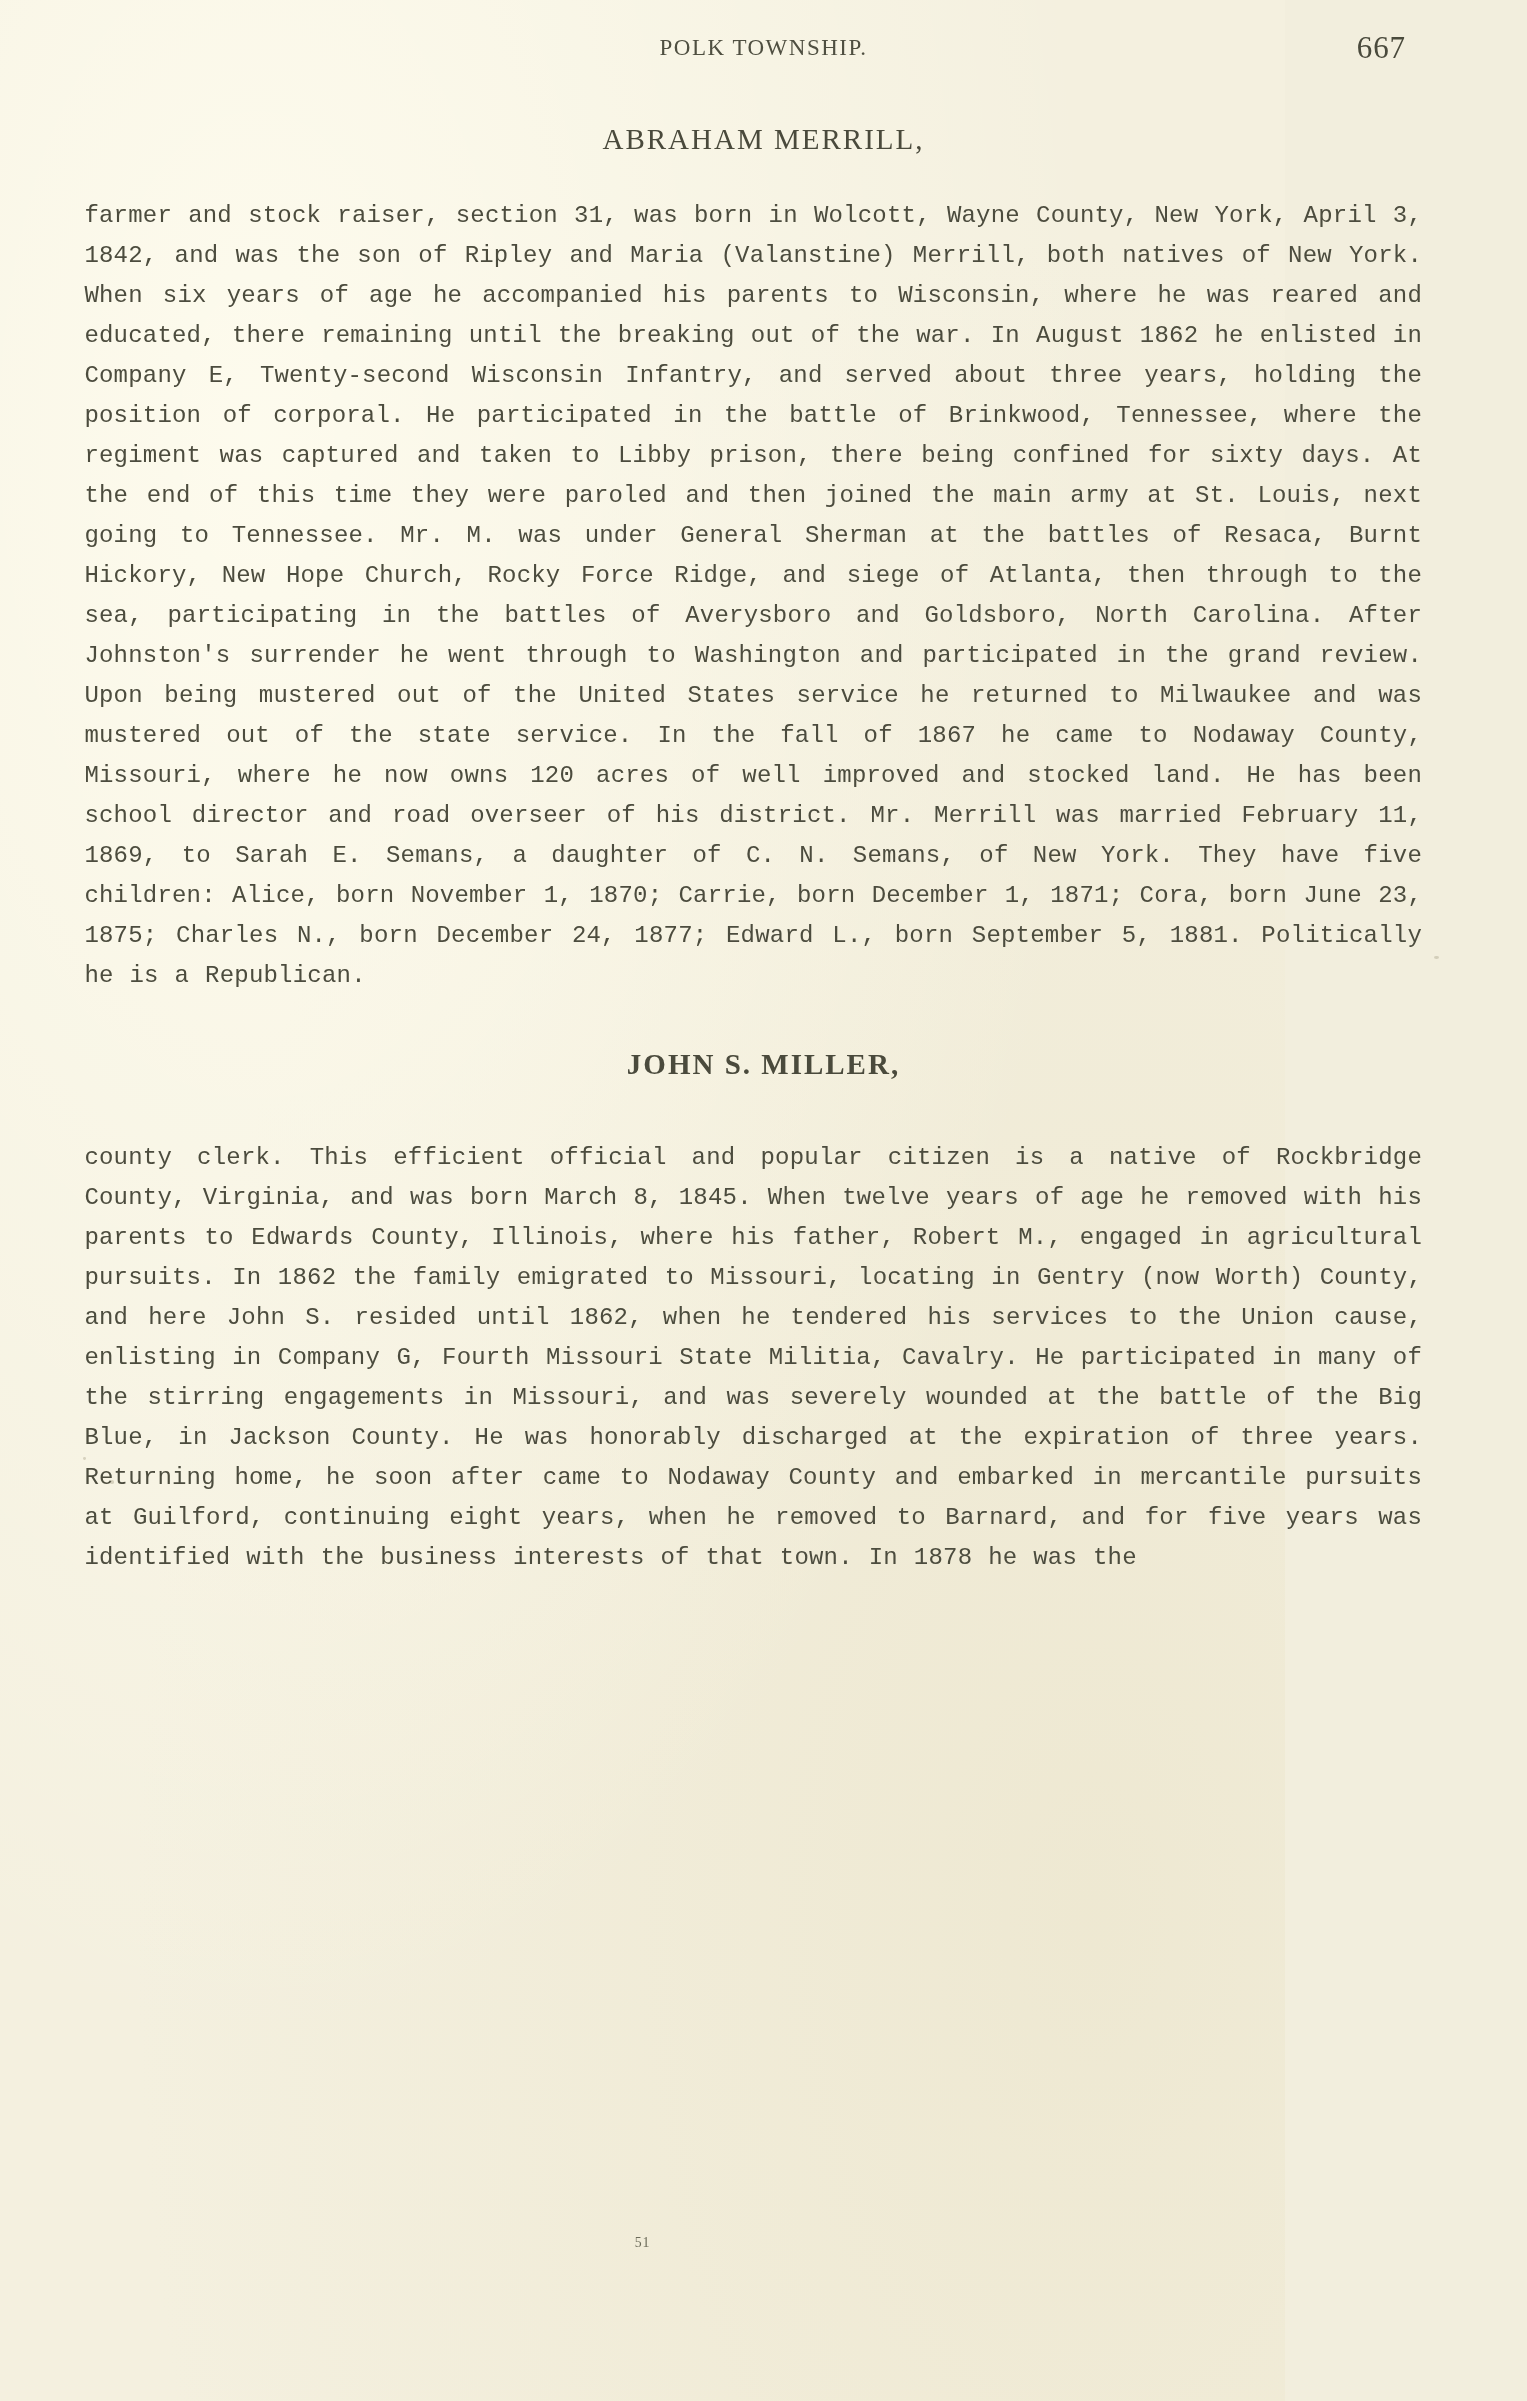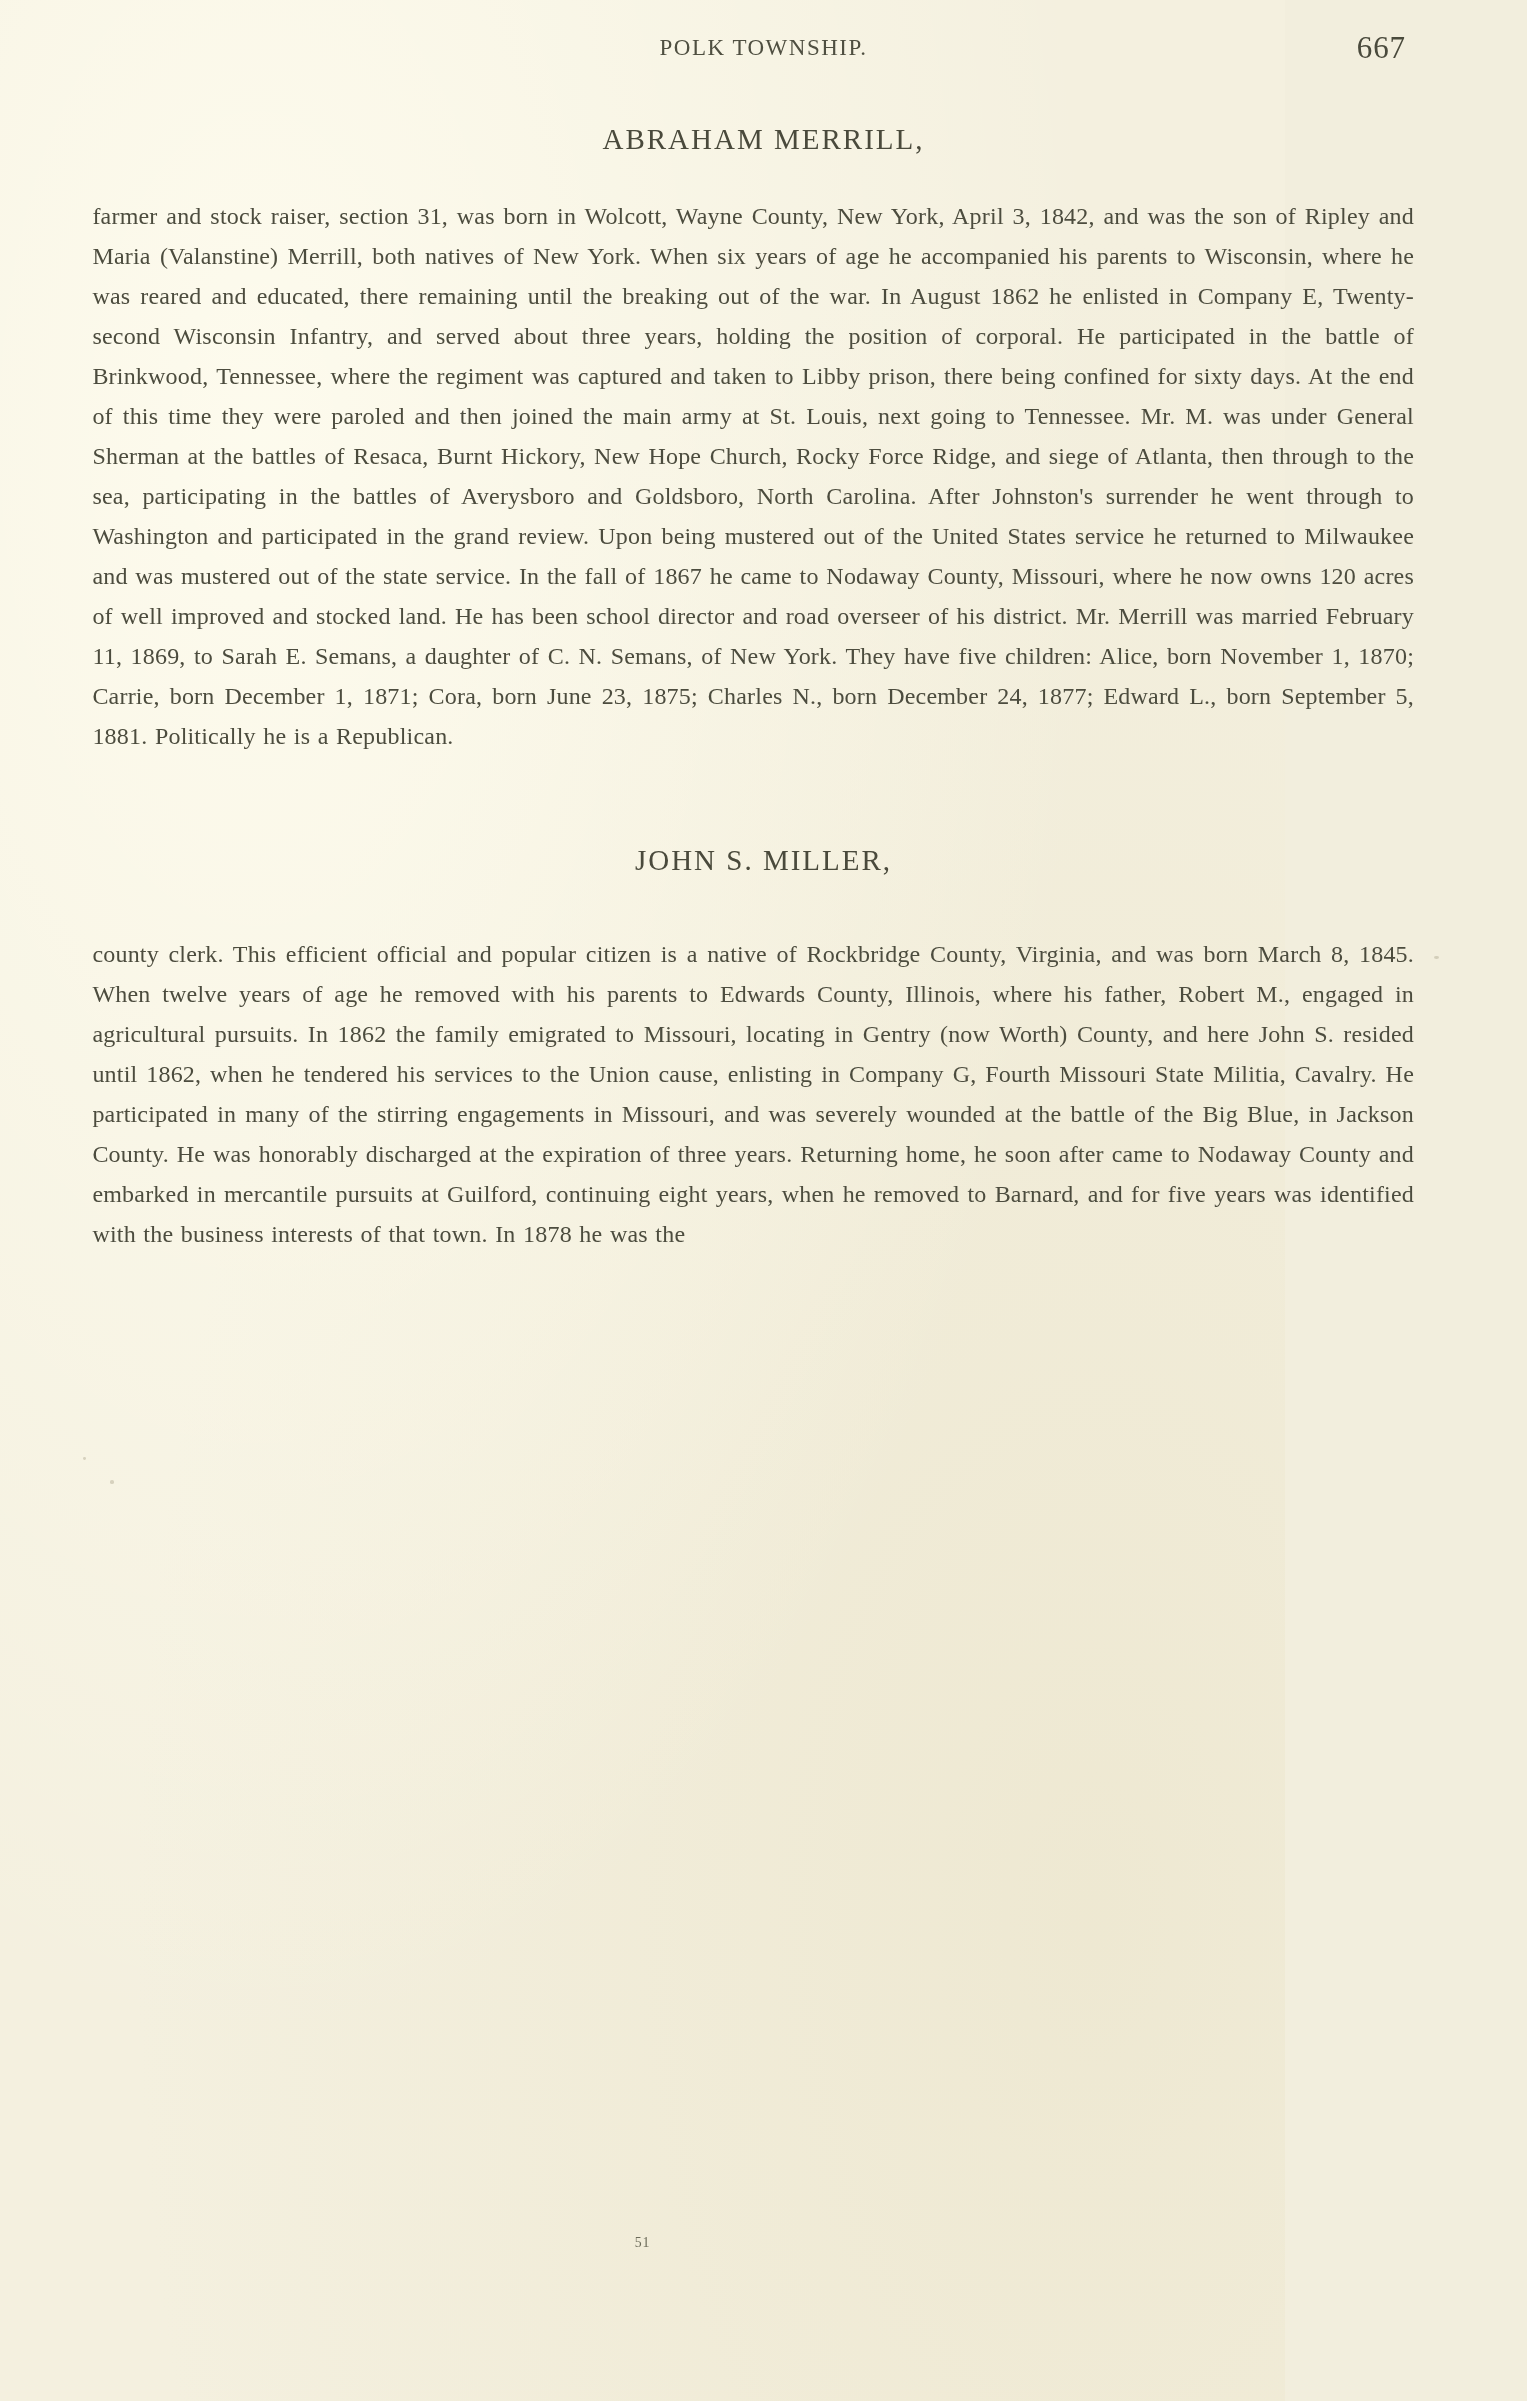--- a/index.html
+++ b/index.html
@@ -56,36 +56,38 @@
   }
   .entry-title {
     text-align: center;
     font-size: 29px;
     letter-spacing: 2px;
     margin: 35px 0 40px 0;
     color: #4a4a3c;
     font-weight: normal;
   }
   .entry-title.second {
-    margin-top: 88px;
+    margin-top: 52px;
     margin-bottom: 57px;
+    font-weight: bold;
   }
   .body-text {
     font-size: 24px;
     line-height: 40px;
     text-align: justify;
     text-align-last: left;
     letter-spacing: 0.2px;
     color: #4c4c3e;
     padding: 0 39px 0 18.4px;
     word-spacing: 1.3px;
   }
   .body-text p {
-    margin: 8px;
+    margin: 0;
     text-indent: 0;
+    font-family: Liberation Mono, monospace;
   }
   .page-sig {
     position: absolute;
     left: 0; right: 0;
     top: 2235px;
     text-align: center;
     font-size: 13.8px;
     color: #6a6a58;
     letter-spacing: 0.9px;
   }

